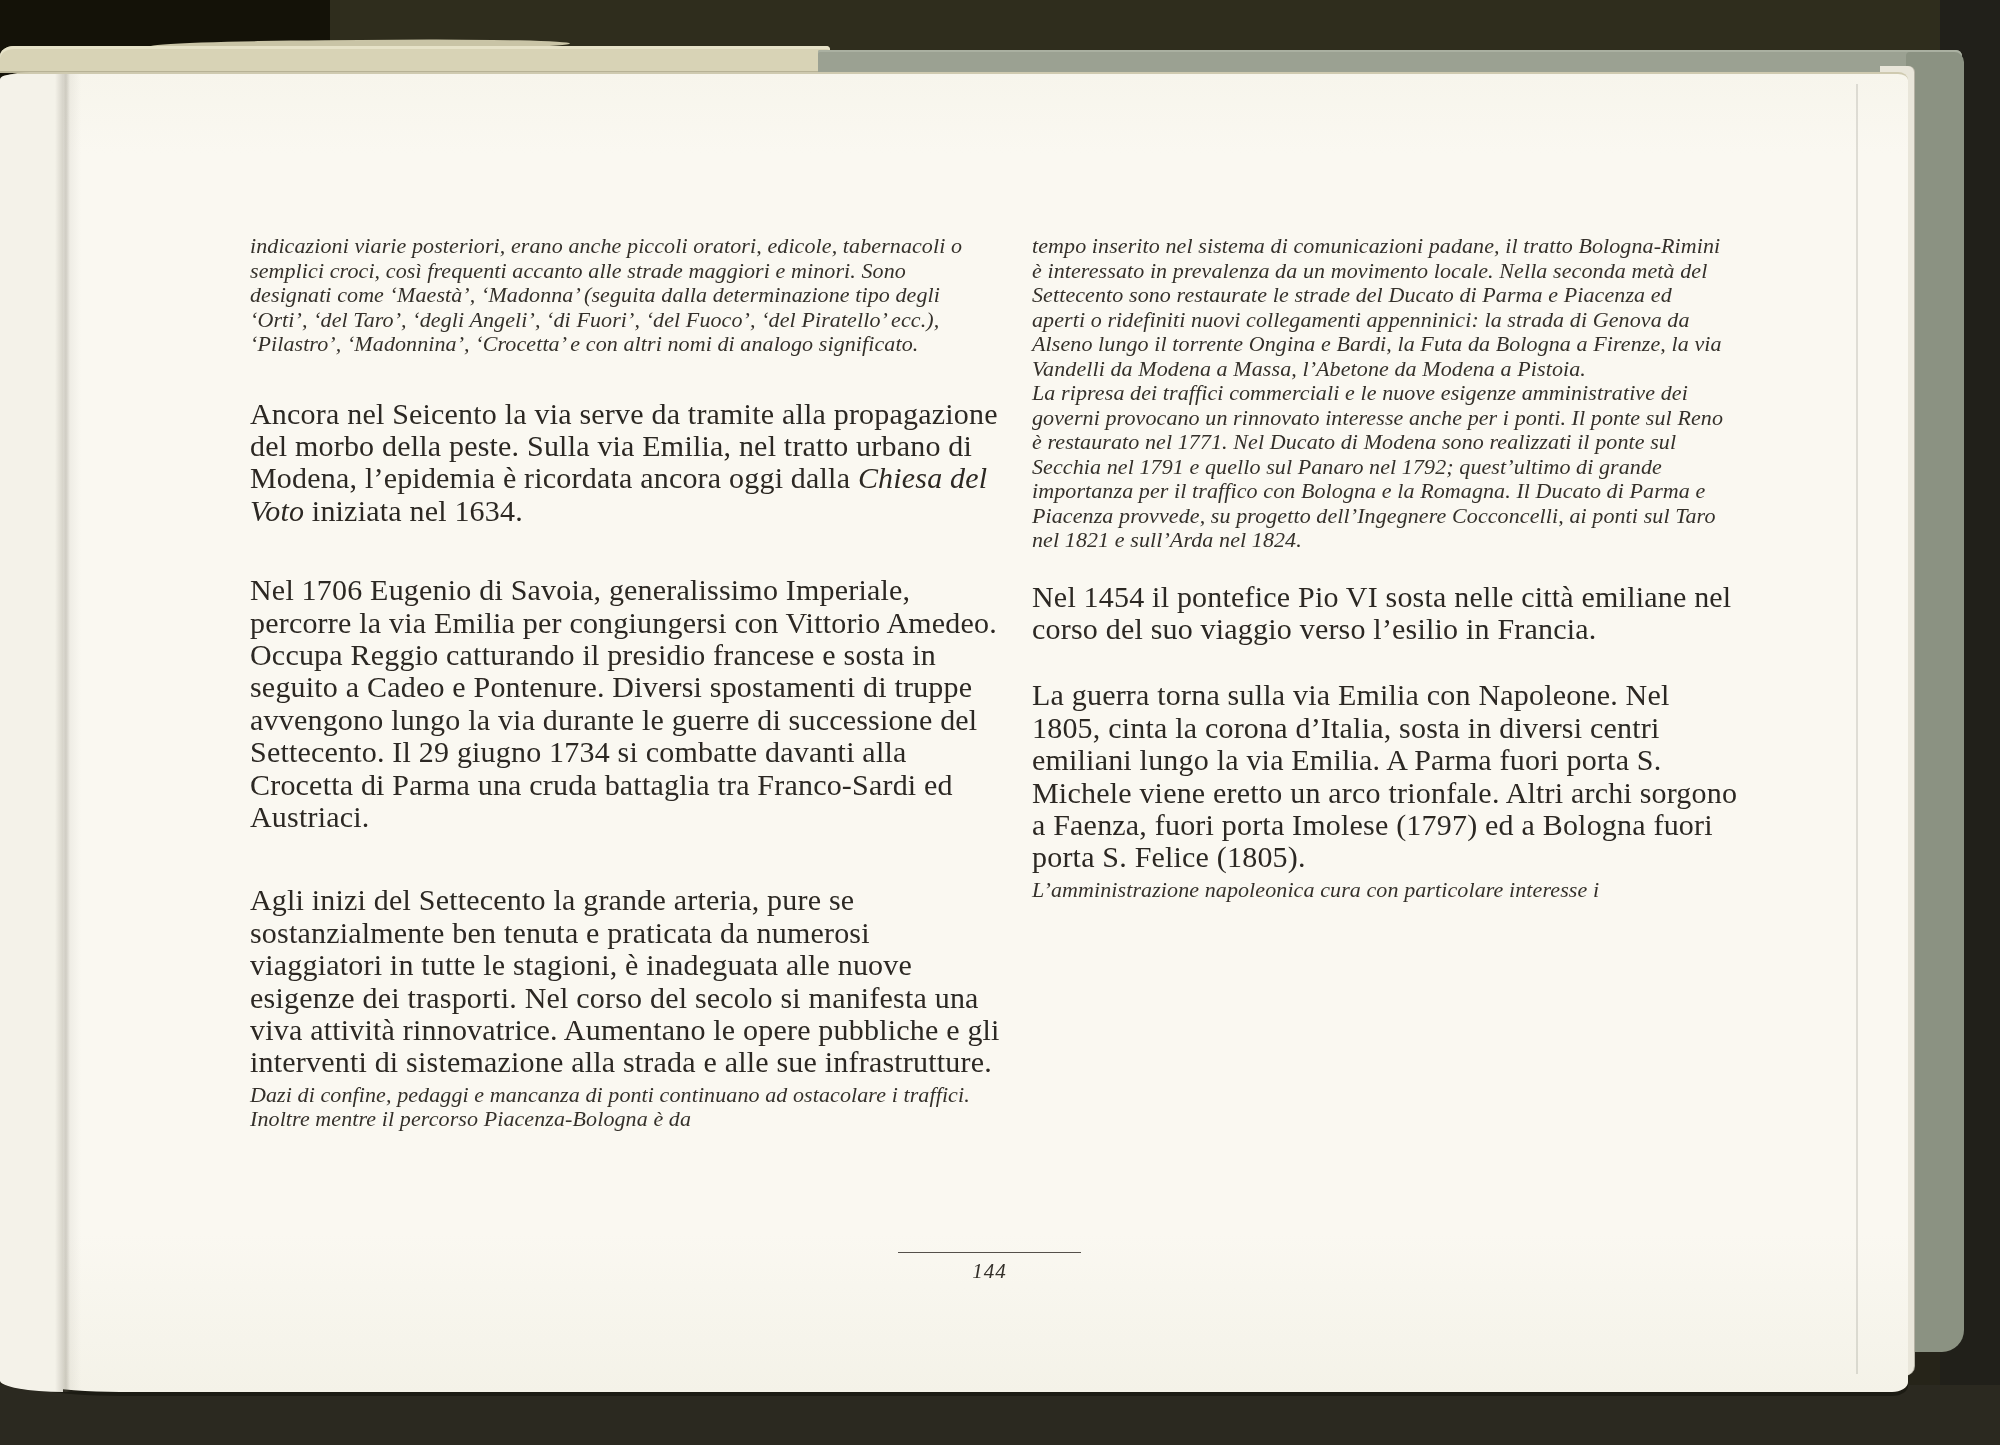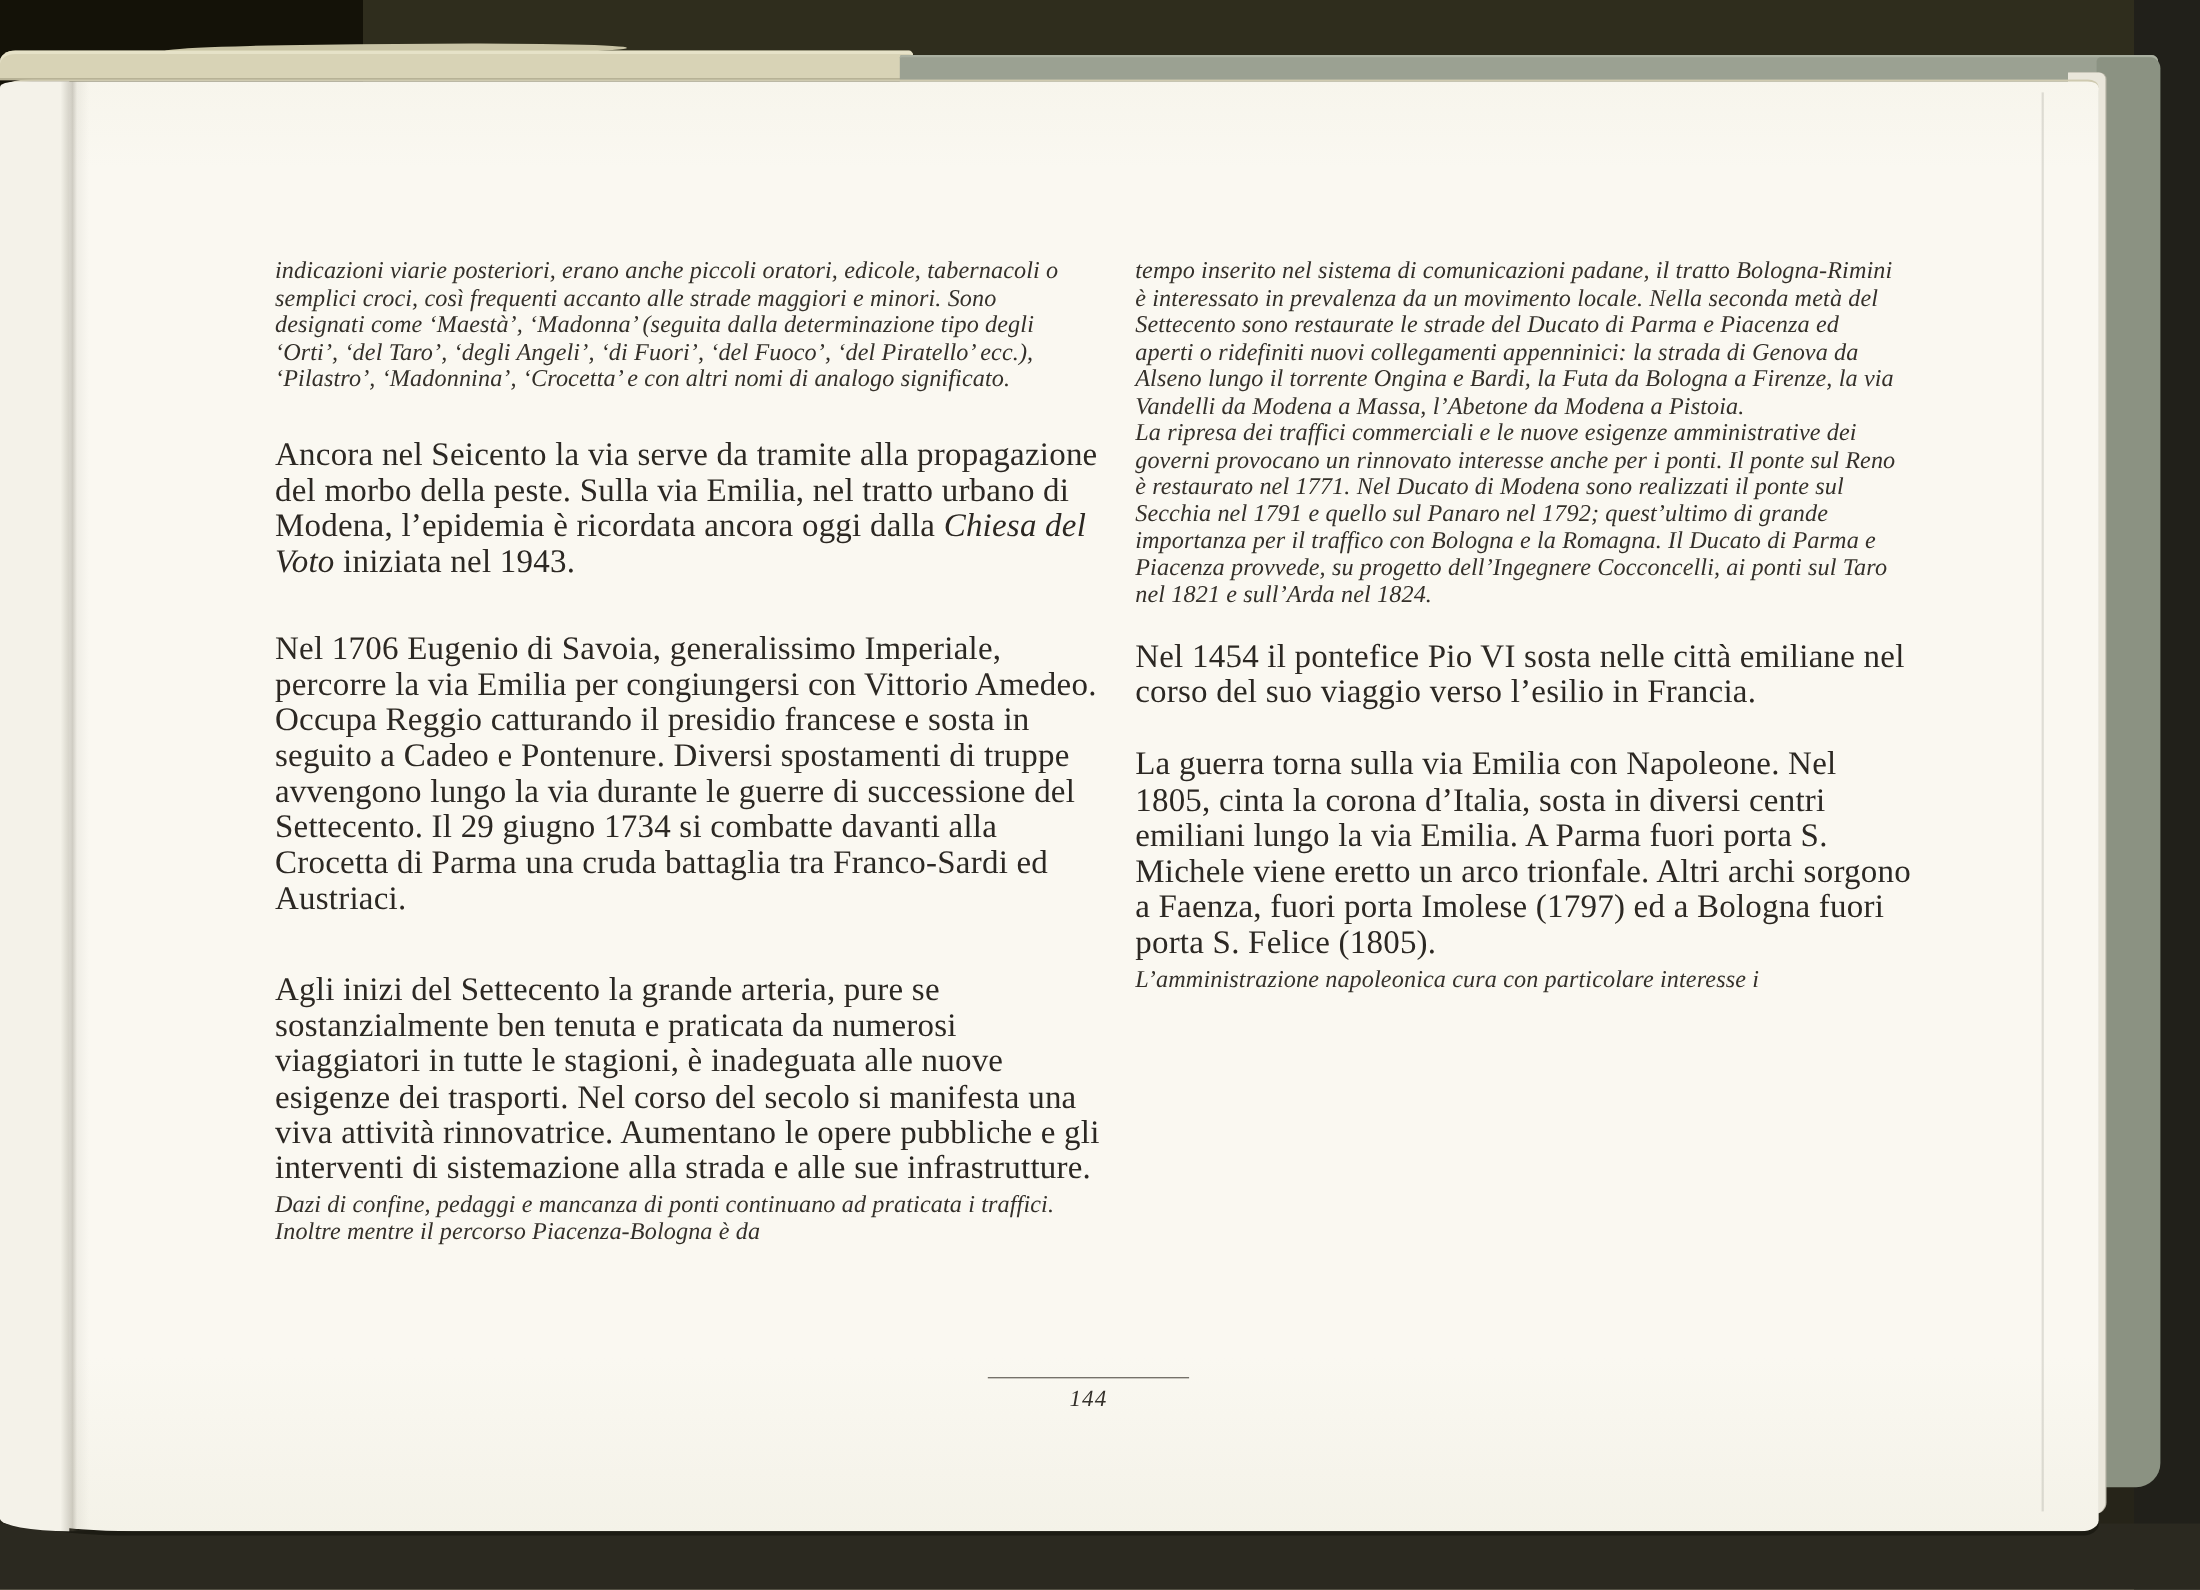--- a/index.html
+++ b/index.html
@@ -121,24 +121,24 @@
   <div class="cover-right-edge"></div>
   <div class="under-page-sliver"></div>
 
   <div class="page">
     <div class="left-page-region"></div>
     <div class="page-crease"></div>
     <div class="page-right-faint-line"></div>
 
     <div class="col col-left">
       <p class="note-text">indicazioni viarie posteriori, erano anche piccoli oratori, edicole, tabernacoli o semplici croci, così frequenti accanto alle strade maggiori e minori. Sono designati come ‘Maestà’, ‘Madonna’ (seguita dalla determinazione tipo degli ‘Orti’, ‘del Taro’, ‘degli Angeli’, ‘di Fuori’, ‘del Fuoco’, ‘del Piratello’ ecc.), ‘Pilastro’, ‘Madonnina’, ‘Crocetta’ e con altri nomi di analogo significato.</p>
-      <p class="body-text m-p1"><span>Ancora nel Seicento la via serve da tramite alla propagazione del morbo della peste. Sulla via Emilia, nel tratto urbano di Modena, l’epidemia è ricordata ancora oggi dalla </span><i>Chiesa del Voto</i><span> iniziata nel 1943.</span></p>
+      <p class="body-text m-p1"><span>Ancora nel Seicento la via serve da tramite alla propagazione del morbo della peste. Sulla via Emilia, nel tratto urbano di Modena, l’epidemia è ricordata ancora oggi dalla </span><i>Chiesa del Voto</i><span> iniziata nel 1634.</span></p>
       <p class="body-text m-p2">Nel 1706 Eugenio di Savoia, generalissimo Imperiale, percorre la via Emilia per congiungersi con Vittorio Amedeo. Occupa Reggio catturando il presidio francese e sosta in seguito a Cadeo e Pontenure. Diversi spostamenti di truppe avvengono lungo la via durante le guerre di successione del Settecento. Il 29 giugno 1734 si combatte davanti alla Crocetta di Parma una cruda battaglia tra Franco-Sardi ed Austriaci.</p>
       <p class="body-text m-p3">Agli inizi del Settecento la grande arteria, pure se sostanzialmente ben tenuta e praticata da numerosi viaggiatori in tutte le stagioni, è inadeguata alle nuove esigenze dei trasporti. Nel corso del secolo si manifesta una viva attività rinnovatrice. Aumentano le opere pubbliche e gli interventi di sistemazione alla strada e alle sue infrastrutture.</p>
-      <p class="note-text m-nb">Dazi di confine, pedaggi e mancanza di ponti continuano ad praticata i traffici. Inoltre mentre il percorso Piacenza-Bologna è da</p>
+      <p class="note-text m-nb">Dazi di confine, pedaggi e mancanza di ponti continuano ad ostacolare i traffici. Inoltre mentre il percorso Piacenza-Bologna è da</p>
     </div>
 
     <div class="col col-right">
       <p class="note-text">tempo inserito nel sistema di comunicazioni padane, il tratto Bologna-Rimini è interessato in prevalenza da un movimento locale. Nella seconda metà del Settecento sono restaurate le strade del Ducato di Parma e Piacenza ed aperti o ridefiniti nuovi collegamenti appenninici: la strada di Genova da Alseno lungo il torrente Ongina e Bardi, la Futa da Bologna a Firenze, la via Vandelli da Modena a Massa, l’Abetone da Modena a Pistoia.</p>
       <p class="note-text">La ripresa dei traffici commerciali e le nuove esigenze amministrative dei governi provocano un rinnovato interesse anche per i ponti. Il ponte sul Reno è restaurato nel 1771. Nel Ducato di Modena sono realizzati il ponte sul Secchia nel 1791 e quello sul Panaro nel 1792; quest’ultimo di grande importanza per il traffico con Bologna e la Romagna. Il Ducato di Parma e Piacenza provvede, su progetto dell’Ingegnere Cocconcelli, ai ponti sul Taro nel 1821 e sull’Arda nel 1824.</p>
 
 
       <p class="body-text m-rp1">Nel 1454 il pontefice Pio VI sosta nelle città emiliane nel corso del suo viaggio verso l’esilio in Francia.</p>
       <p class="body-text m-rp2">La guerra torna sulla via Emilia con Napoleone. Nel 1805, cinta la corona d’Italia, sosta in diversi centri emiliani lungo la via Emilia. A Parma fuori porta S. Michele viene eretto un arco trionfale. Altri archi sorgono a Faenza, fuori porta Imolese (1797) ed a Bologna fuori porta S. Felice (1805).</p>
       <p class="note-text m-rnb">L’amministrazione napoleonica cura con particolare interesse i</p>

